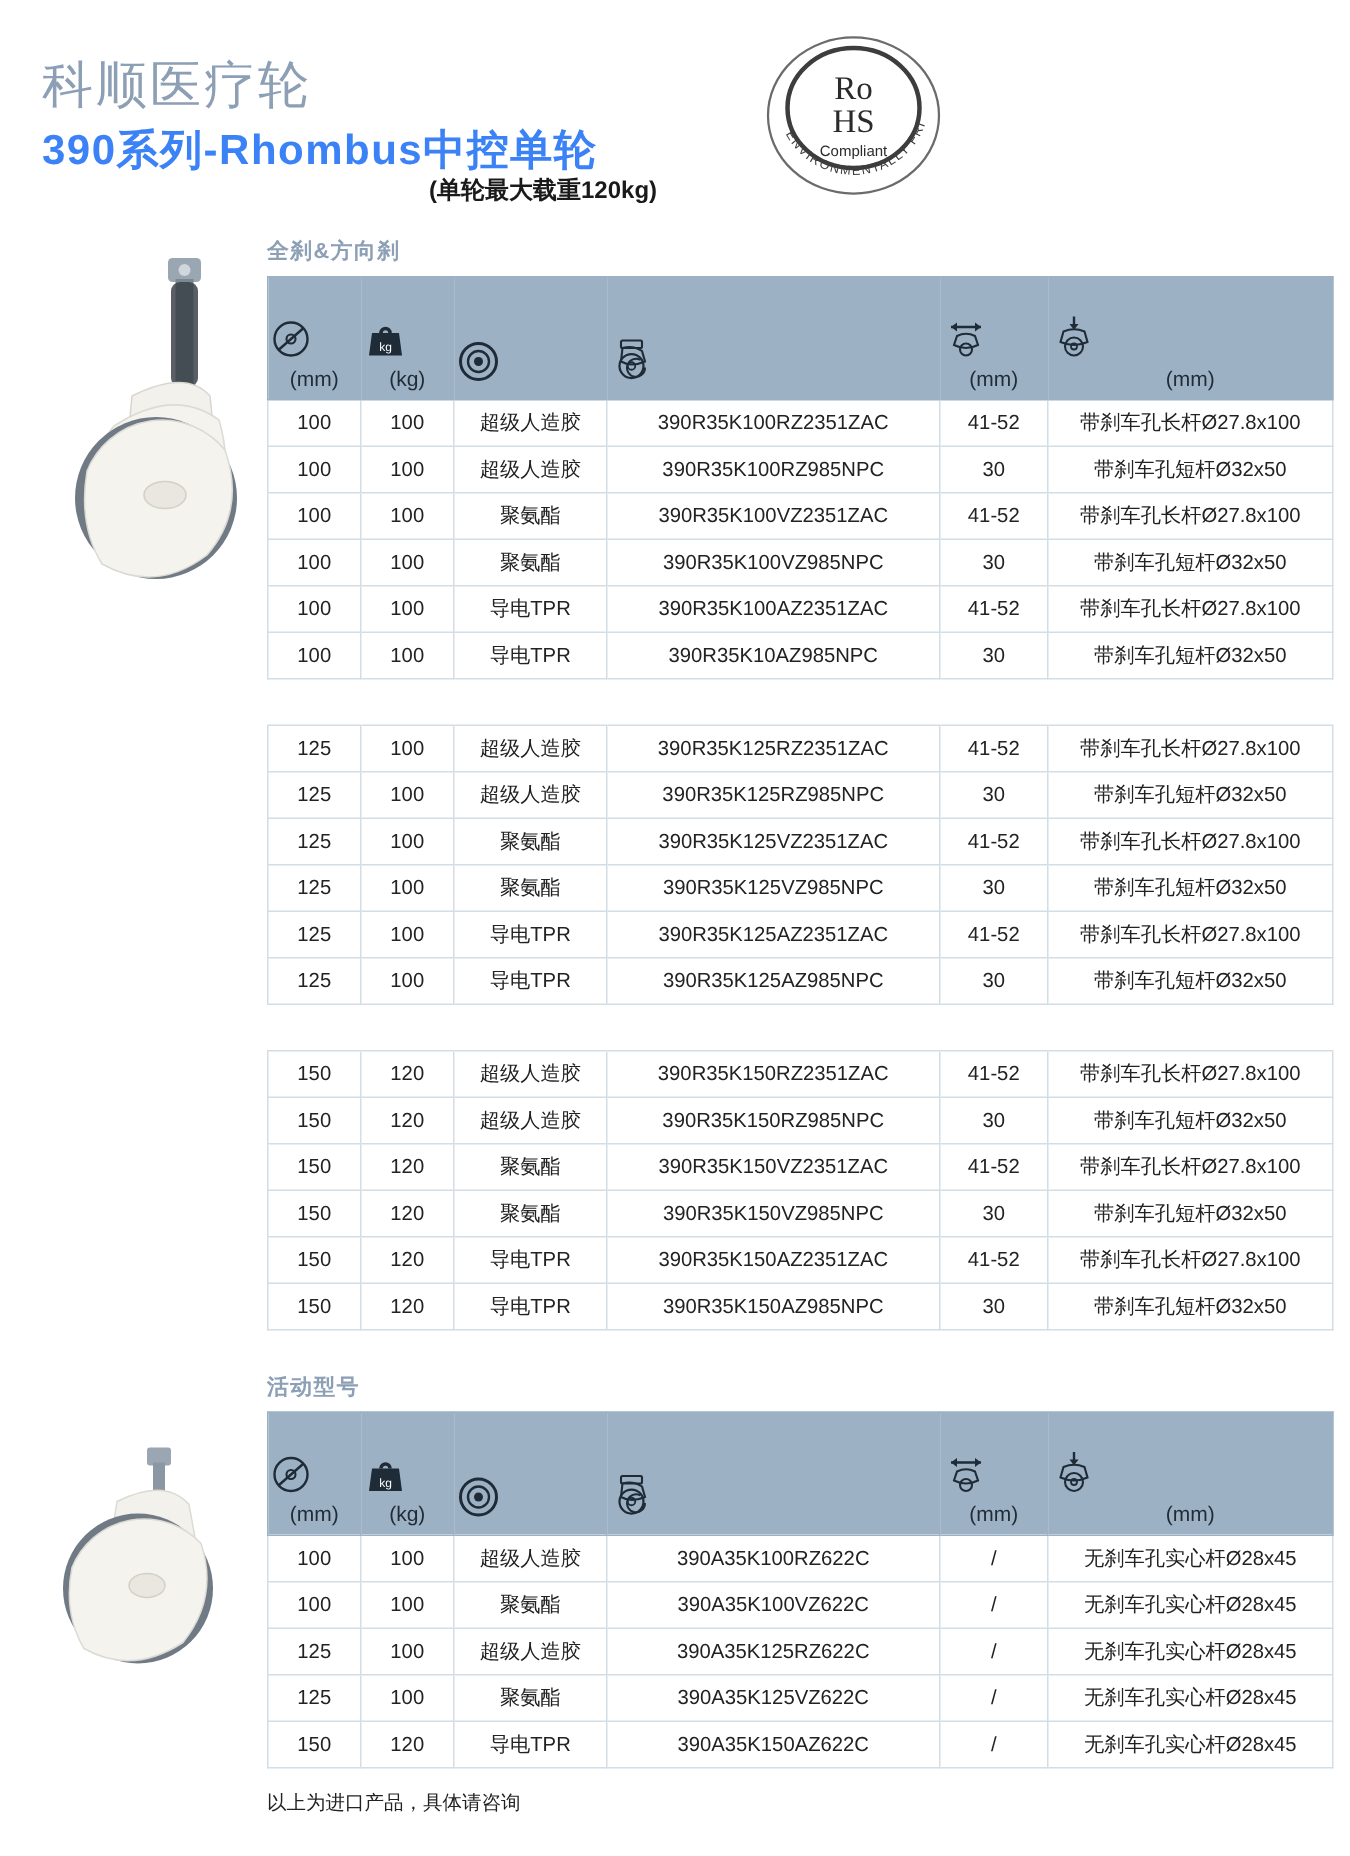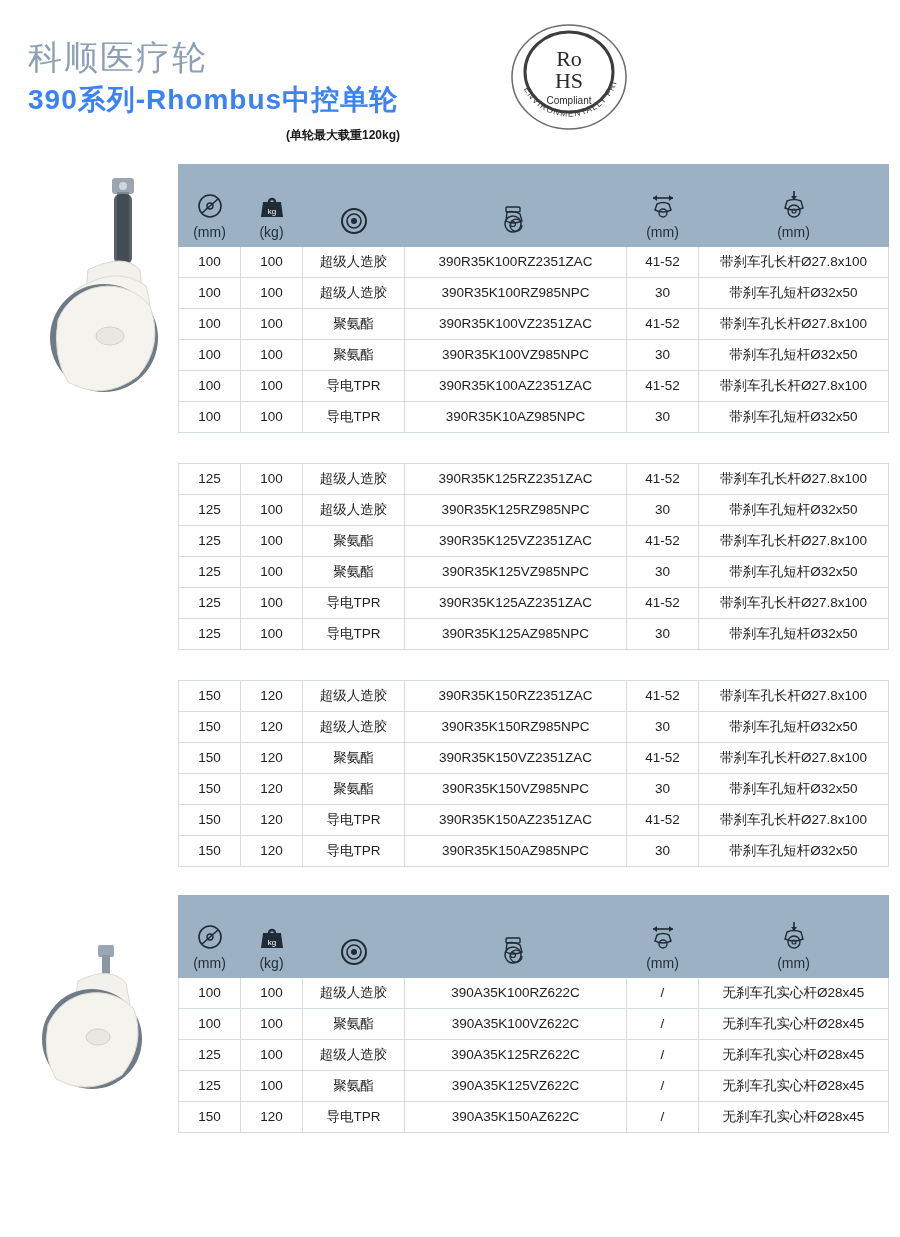--- a/index.html
+++ b/index.html
@@ -26,24 +26,23 @@
   }
   .series-title {
     font-size: 28px;
     font-weight: bold;
     color: #3b82f6;
     letter-spacing: 1px;
     margin-top: 6px;
     line-height: 1.2;
   }
   .load-note {
-    font-size: 12px;
+    font-size: 16px;
     font-weight: bold;
     color: #1a1a1a;
-    margin-top: 10px;
     margin-left: 258px;
   }
 
   
   .rohs {
     position: absolute;
     left: 505px; top: 22px;
     width: 128px; height: 110px; text-align: right;
   }
   .rohs svg { display: block; }
@@ -71,21 +70,21 @@
     background: #fff;
   }
   table.spec thead th {
     background: #9db1c4;
     border: 1px solid #9db1c4;
     color: #243240;
     font-weight: normal;
     height: 82px;
     padding: 4px 2px 6px 2px;
   }
-  .th-inner { display: flex; flex-direction: column; align-items: center; justify-content: flex-end; height: 100%; gap: 5px; }
+  .th-inner { display: flex; flex-direction: column; justify-content: flex-end; height: 100%; gap: 5px; }
   .th-unit { font-size: 14px; color: #1f2b36; }
   table.spec tbody td { height: 31px; padding: 2px 4px; white-space: nowrap; }
   tr.group-sep td {
     height: 7px;
     border-left: none; border-right: none;
     border-top: 1px solid #d3dde6;
     border-bottom: 1px solid #d3dde6;
     background: #ffffff;
   }
 
@@ -126,20 +125,21 @@
         <text x="64" y="82" text-anchor="middle" font-family="'Liberation Sans', sans-serif" font-size="10" fill="#2b2b2b">Compliant</text>
         <path id="arcpath" d="M 16,60 A 50,48 0 0 0 112,60" fill="none"></path>
         <text font-family="'Liberation Sans', sans-serif" font-size="8.5" fill="#3d3d3d" letter-spacing="1.1">
           <textPath href="#arcpath" startOffset="6%">ENVIRONMENTALLY FRIENDLY</textPath>
         </text>
       </svg>
     </div>
   </div>
 
   <div style="position:relative; margin-top:20px;">
+    <div class="section-label" style="margin-left:178px;">全刹&amp;方向刹</div>
 
     <div class="wheel-img" style="left:18px; top:6px; width:160px; height:240px;">
       <svg width="160" height="250" viewBox="0 0 160 250" class="icon-svg">
         <rect x="94" y="8" width="22" height="16" rx="3" fill="#9aa7b2"></rect>
         <rect x="99" y="22" width="12" height="72" fill="#7b8892"></rect>
         <rect x="96" y="24" width="18" height="70" rx="6" fill="#3c4349" opacity="0.85"></rect>
         <circle cx="105" cy="16" r="4" fill="#cfd6dc"></circle>
         <path d="M70 100 q36 -18 52 0 l4 40 q-28 14 -60 2 z" fill="#f2f1ec" stroke="#d8d6cf" stroke-width="1"></path>
         <path d="M58 120 q40 -26 70 -4 q12 40 -10 72 q-36 26 -72 2 q-14 -40 12 -70 z" fill="#f4f3ee" stroke="#dcdad3" stroke-width="1"></path>
         <circle cx="86" cy="168" r="54" fill="#6f7a85"></circle>
@@ -389,20 +389,21 @@
               <td>390R35K150AZ985NPC</td>
               <td>30</td>
               <td>带刹车孔短杆Ø32x50</td>
             </tr>
           </tbody>
       </table>
     </div>
   </div>
 
   <div style="position:relative; margin-top:28px;">
+    <div class="section-label" style="margin-left:178px;">活动型号</div>
 
     <div class="wheel-img" style="left:26px; top:48px; width:160px; height:160px;">
       <svg width="160" height="170" viewBox="0 0 160 170" class="icon-svg">
         <rect x="72" y="2" width="16" height="12" rx="2" fill="#9aa7b2"></rect>
         <rect x="76" y="12" width="8" height="26" fill="#8b98a3"></rect>
         <path d="M52 38 q32 -16 48 2 l4 22 q-28 12 -56 2 z" fill="#f2f1ec" stroke="#dcdad3"></path>
         <circle cx="66" cy="96" r="50" fill="#6f7a85"></circle>
         <circle cx="66" cy="96" r="43" fill="#9aa4ae"></circle>
         <path d="M22 82 a52 52 0 0 1 86 -16 q12 36 -12 66 q-34 22 -66 4 q-14 -24 -8 -54 z" fill="#f4f3ee" stroke="#dcdad3"></path>
         <ellipse cx="72" cy="94" rx="12" ry="8" fill="#e9e7e0" stroke="#d2d0c9"></ellipse>
@@ -525,16 +526,17 @@
             <tr>
               <td>150</td>
               <td>120</td>
               <td>导电TPR</td>
               <td>390A35K150AZ622C</td>
               <td>/</td>
               <td>无刹车孔实心杆Ø28x45</td>
             </tr>
           </tbody>
       </table>
+      <div class="footnote">以上为进口产品，具体请咨询</div>
     </div>
   </div>
 
 </div>
 
 </body></html>

